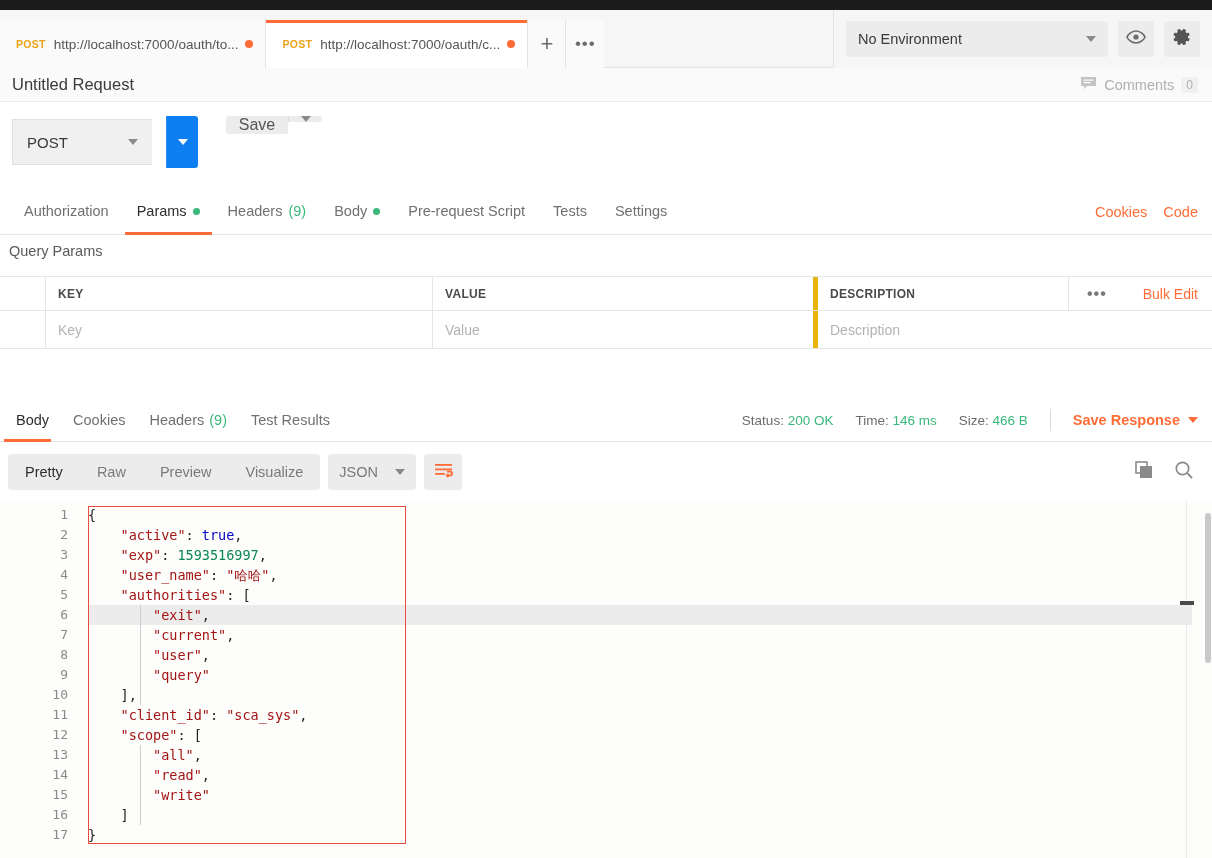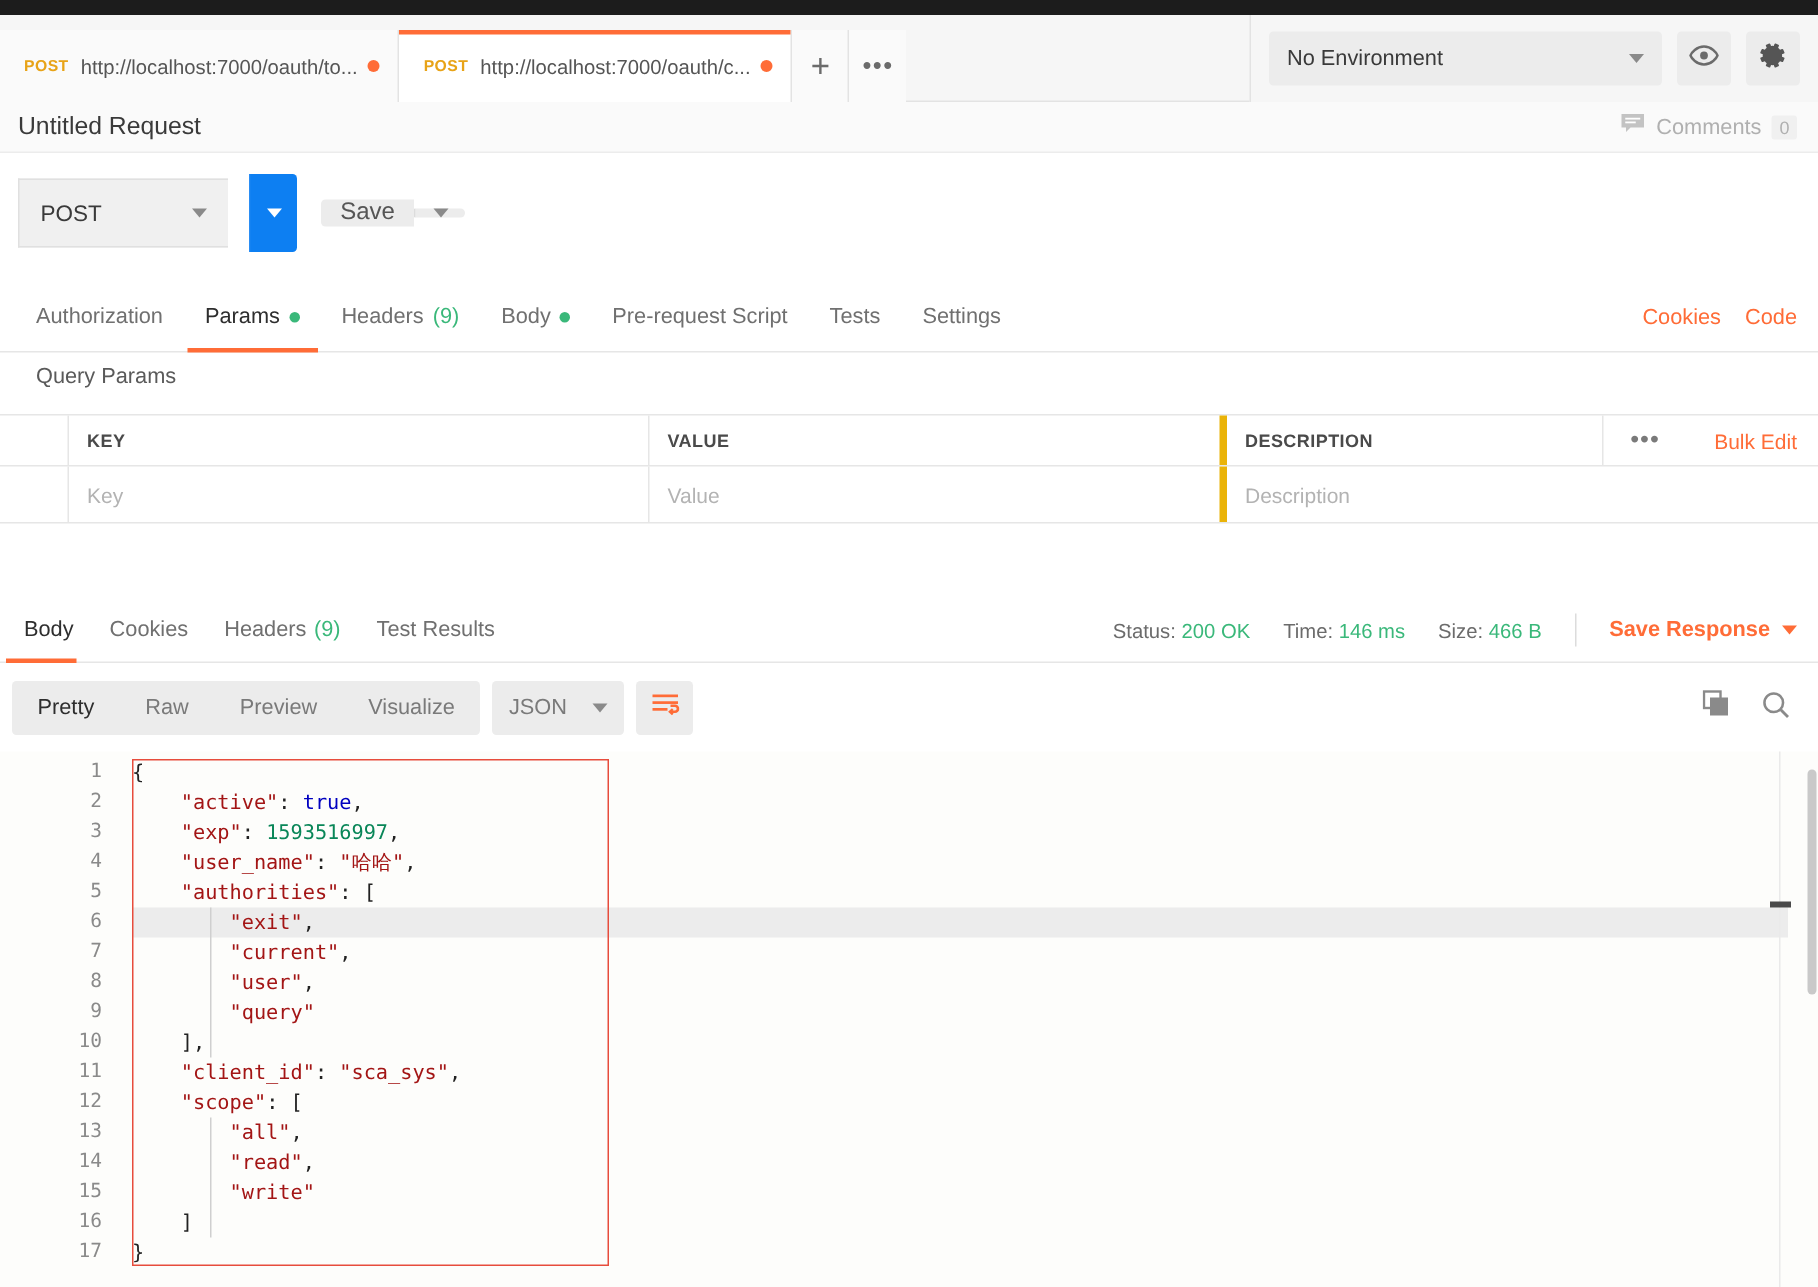--- a/index.html
+++ b/index.html
@@ -135,21 +135,21 @@
     display: flex; align-items: center; justify-content: center;
     width: 92px; border-radius: 3px 0 0 3px; cursor: pointer;
   }
   .send-caret {
     background: #0d7ff2; width: 32px; border-radius: 0 3px 3px 0;
     display: flex; align-items: center; justify-content: center; cursor: pointer;
     border-left: 1px solid #2a8df4;
   }
   .send-caret .caret { border-top-color: #fff; }
   .save-btn {
-    margin-left: 16px; height: 52px; display: flex; align-items: center;
+    margin-left: 28px; height: 52px; display: flex; align-items: flex-start;
   }
   .save-main {
     background: #ececec; color: #555; font-size: 16px;
     display: flex; align-items: center; justify-content: center;
     width: 62px; border-radius: 3px 0 0 3px; cursor: pointer;
   }
   .save-caret {
     background: #ececec; width: 34px; border-radius: 0 3px 3px 0;
     display: flex; align-items: center; justify-content: center; cursor: pointer;
     border-left: 1px solid #dcdcdc;
@@ -174,21 +174,21 @@
   .gdot { width: 7px; height: 7px; border-radius: 50%; background: #3ab87a; display: inline-block; }
   .gcount { color: #3ab87a; }
   .rt-right {
     position: absolute; right: 14px; top: 0; height: 47px;
     display: flex; align-items: center; gap: 16px;
   }
   .rt-right span { font-size: 14.5px; color: #ff6c37; cursor: pointer; }
 
   
   .qp-title {
-    position: absolute; left: 24px; top: 243px;
+    position: absolute; left: 9px; top: 243px;
     font-size: 14.5px; color: #5a5a5a;
   }
   .qp-table {
     position: absolute; left: 0; top: 276px; width: 1212px;
     border-top: 1px solid #e6e6e6;
     font-size: 14px;
   }
   .qp-row { display: flex; height: 38px; border-bottom: 1px solid #e6e6e6; }
   .qp-row.header { height: 34px; }
   .qp-cb {

